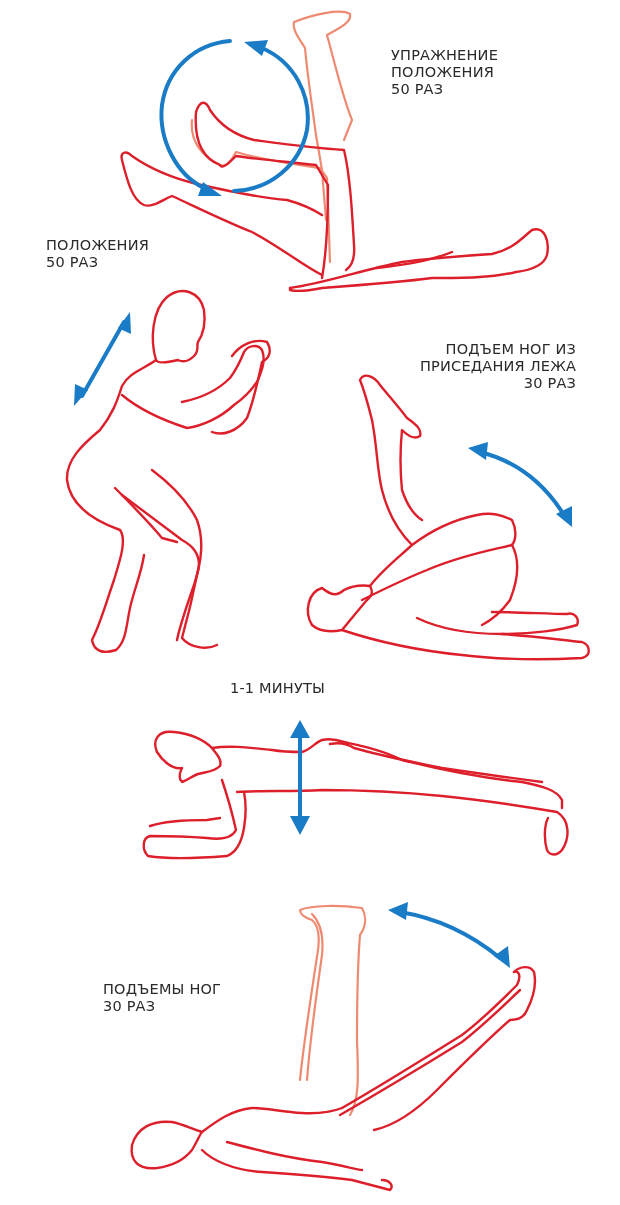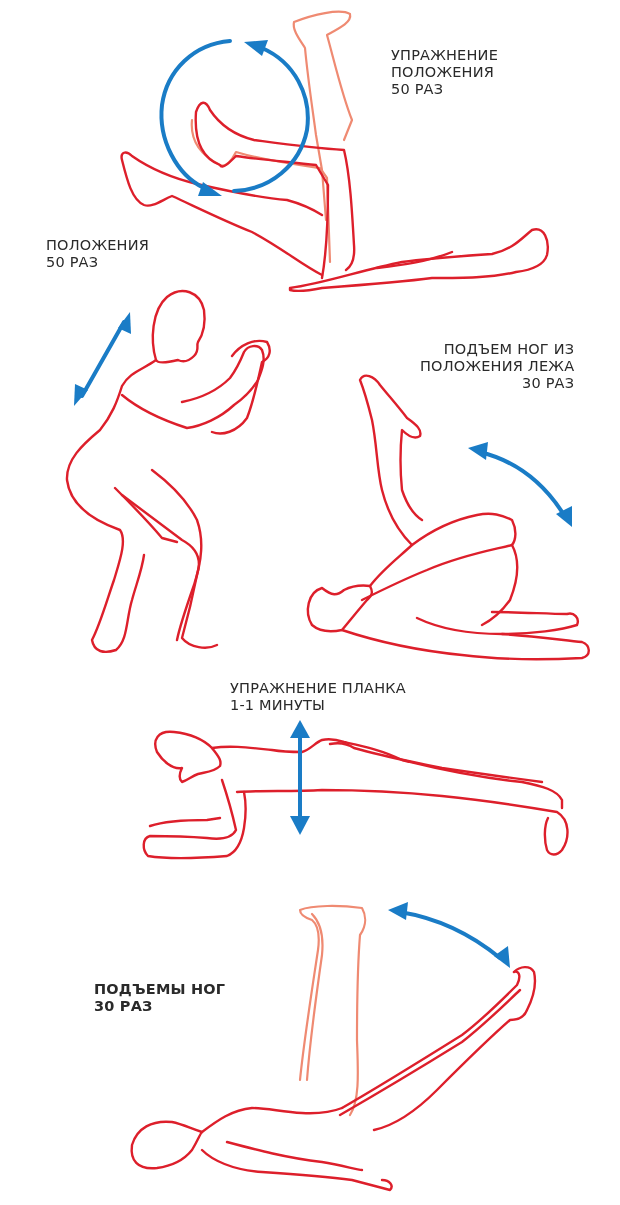--- a/index.html
+++ b/index.html
@@ -23,30 +23,29 @@
     <span>50 РАЗ</span>
   </div>
 
   <div class="label" style="left:24px; top:237px;">
     <span>ПОЛОЖЕНИЯ</span>
     <span>50 РАЗ</span>
   </div>
 
   <div class="label" style="left:398px; top:341px;text-align:right;">
     <span>ПОДЪЕМ НОГ ИЗ</span>
-    <span>ПОЛОЖЕНИЯ ЛЕЖА</span>
+    <span>ПРИСЕДАНИЯ ЛЕЖА</span>
     <span>30 РАЗ</span>
   </div>
 
   <div class="label" style="left:208px; top:680px;">
-    <span>УПРАЖНЕНИЕ ПЛАНКА</span>
     <span>1-1 МИНУТЫ</span>
   </div>
 
-  <div class="label" style="left:72px; top:981px;font-weight:bold;">
+  <div class="label" style="left:81px; top:981px;">
     <span>ПОДЪЕМЫ НОГ</span>
     <span>30 РАЗ</span>
   </div>
 
   <svg width="620" height="1205" viewBox="0 0 620 1205" style="position:absolute;left:0;top:0;">
 
     <g>
 
       <path class="ghost" d="M322,140 L330,120 C320,95 312,60 305,35 C318,28 330,22 328,14 C318,8 290,15 272,22 C270,30 278,40 283,48 C286,80 290,105 294,135 L300,170 L304,220"></path>
       <path class="ghost" d="M170,120 C168,140 178,155 198,165 C204,168 210,160 214,152 C240,160 270,164 298,168 L305,178 L308,262"></path>

